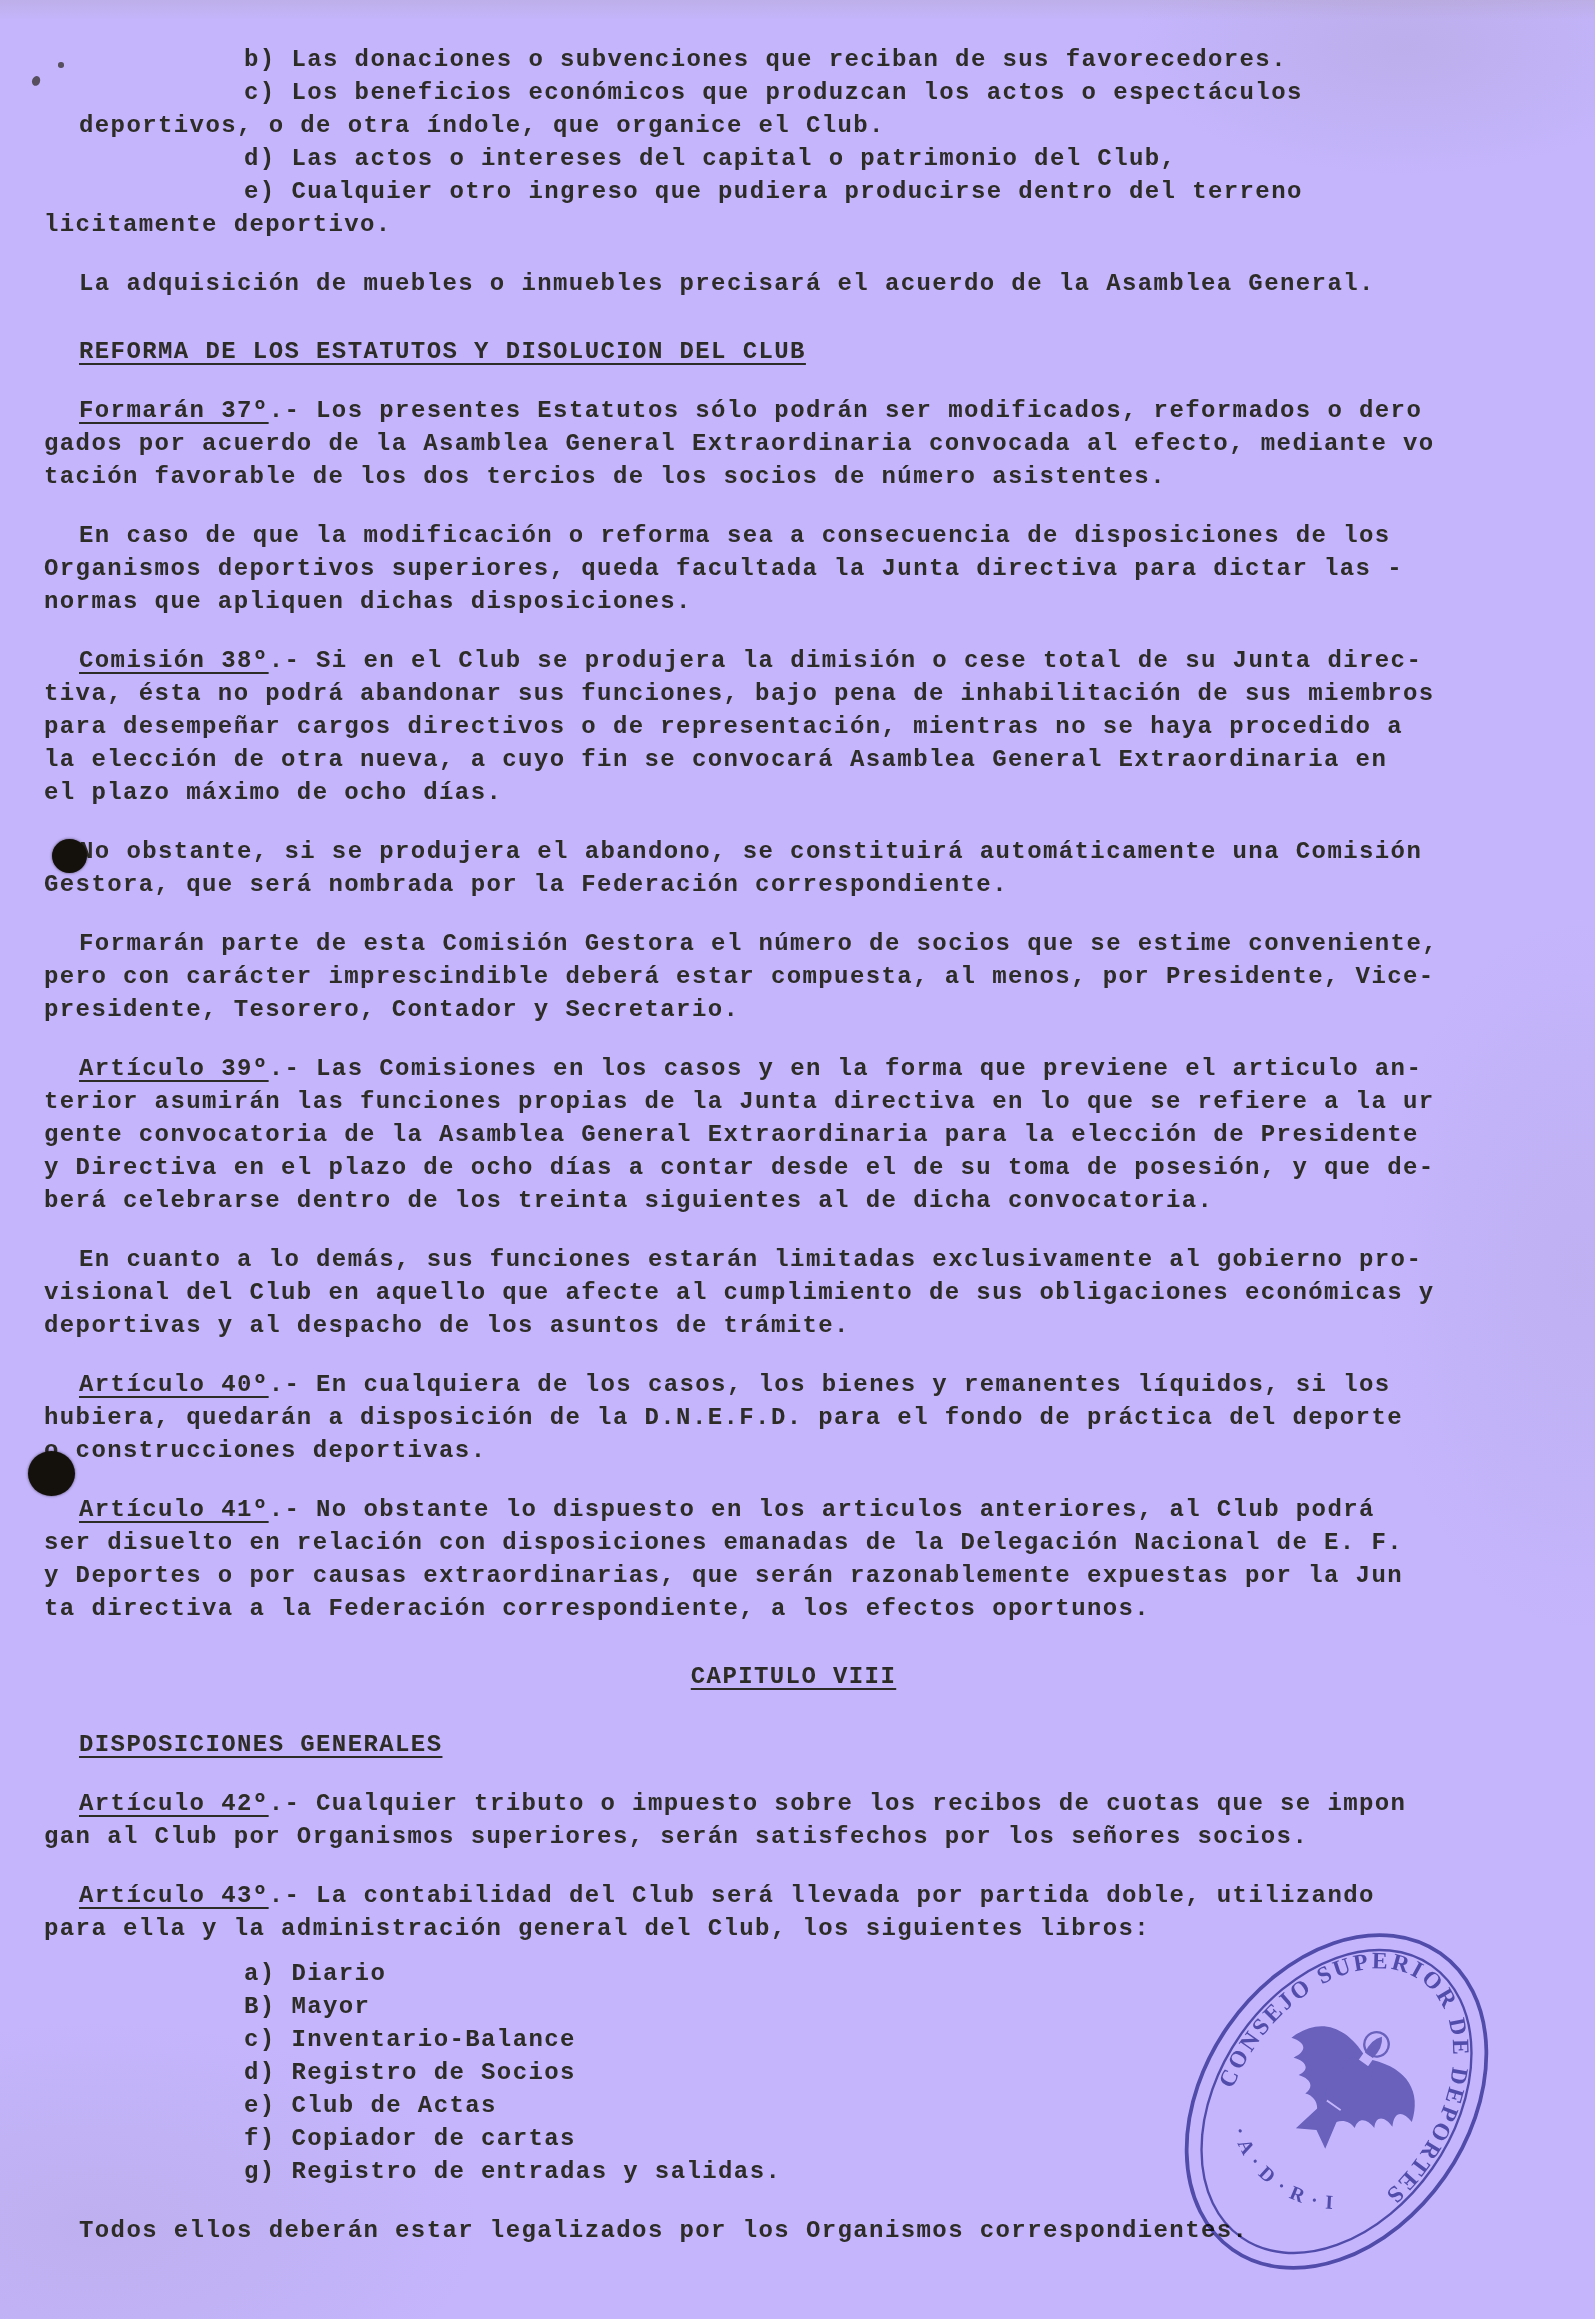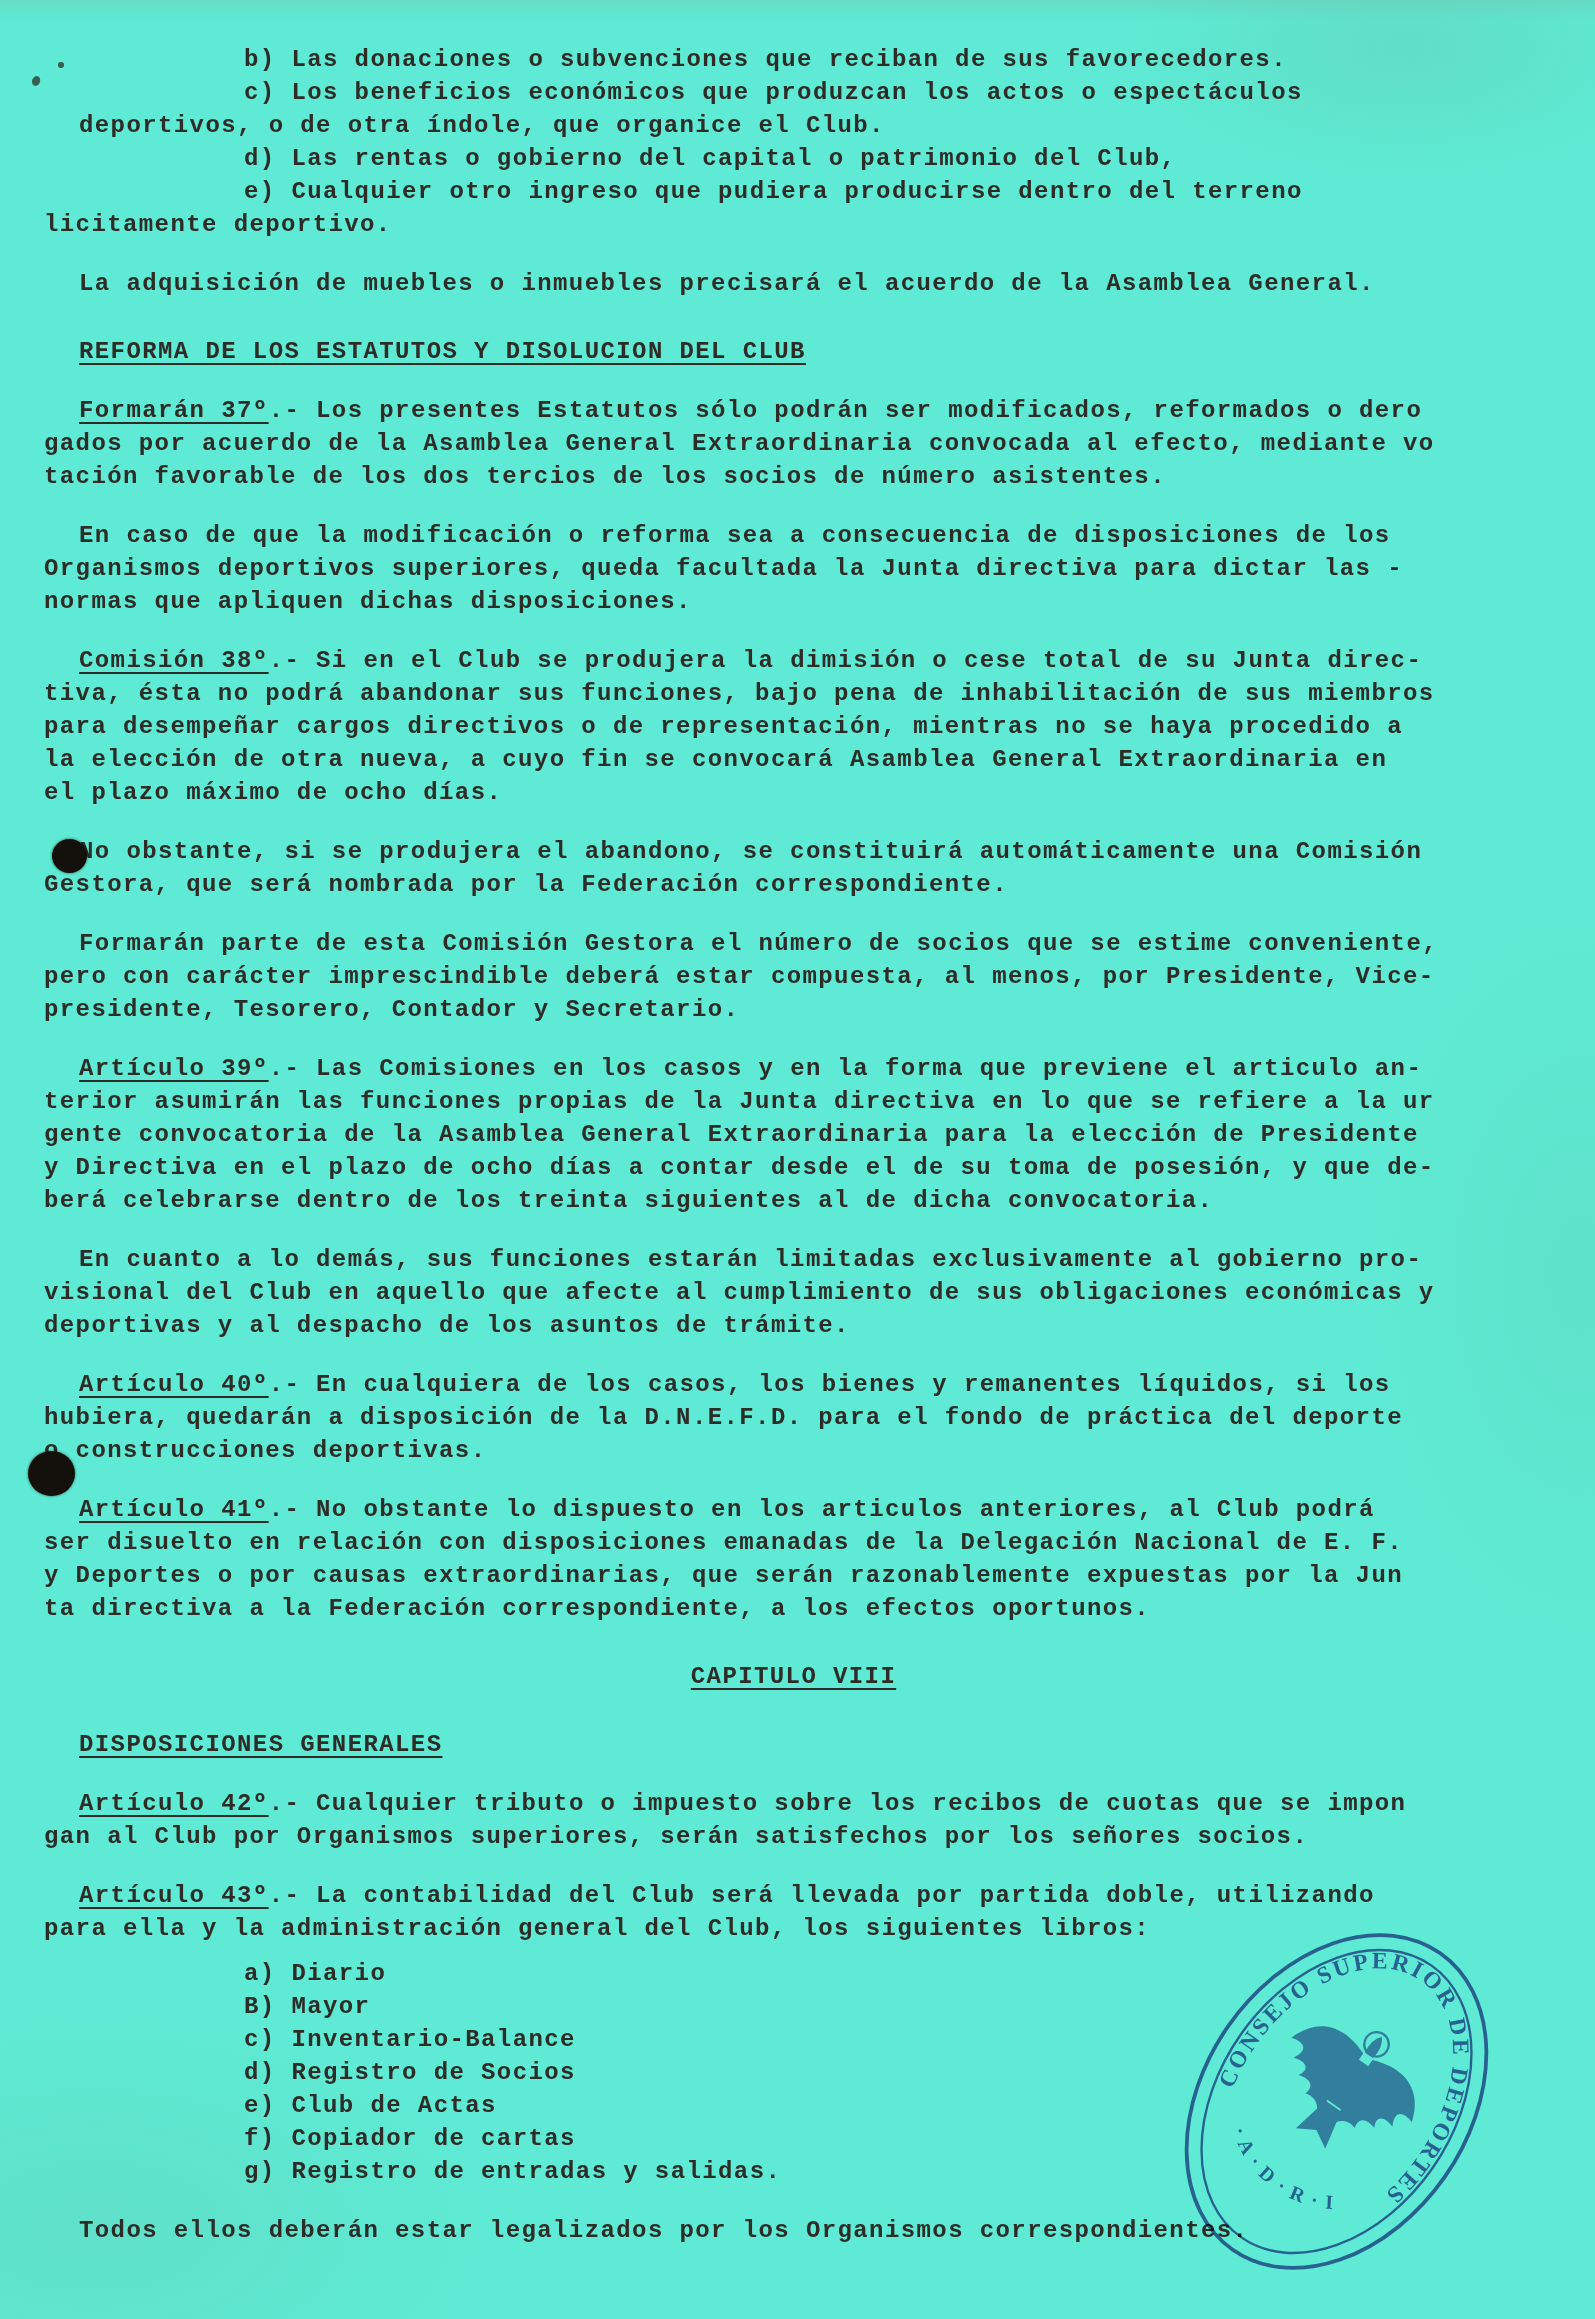--- a/index.html
+++ b/index.html
@@ -1,21 +1,21 @@
 <!DOCTYPE html>
 <html style="font-size:15px"><head>
 <meta charset="utf-8">
 <style>
   * { margin:0; padding:0; box-sizing:border-box; }
   html,body { background:#6e6a60; }
   .page {
     position:relative;
     width:1595px; height:2319px;
     margin:0 auto;
-    background:#5eead4;
+    background:#c4b5fd;
     overflow:hidden;
     font-family:"Liberation Mono","DejaVu Sans Mono",monospace;
     font-weight:700;
     color:#2e2c27;
     font-size:24px;
     line-height:33px;
     letter-spacing:1.4px;
   }
   .page::before {
     content:""; position:absolute; inset:0; pointer-events:none;
@@ -57,21 +57,21 @@
 </head>
 <body>
 
 <div class="page">
   <main class="content">
 
     <section>
       <div class="line ml-letter">b) Las donaciones o subvenciones que reciban de sus favorecedores.</div>
       <div class="line ml-letter">c) Los beneficios económicos que produzcan los actos o espectáculos</div>
       <div class="line ml-cont">deportivos, o de otra índole, que organice el Club.</div>
-      <div class="line ml-letter">d) Las rentas o gobierno del capital o patrimonio del Club,</div>
+      <div class="line ml-letter">d) Las actos o intereses del capital o patrimonio del Club,</div>
       <div class="line ml-letter">e) Cualquier otro ingreso que pudiera producirse dentro del terreno</div>
       <div class="line">licitamente deportivo.</div>
     </section>
 
     <p class="para">La adquisición de muebles o inmuebles precisará el acuerdo de la Asamblea General.</p>
 
 
     <h3 class="sect"><span class="u">REFORMA DE LOS ESTATUTOS Y DISOLUCION DEL CLUB</span></h3>
 
     <p class="para"><span class="u">Formarán 37º</span><span>.- </span><span>Los presentes Estatutos sólo podrán ser modificados, reformados o dero

